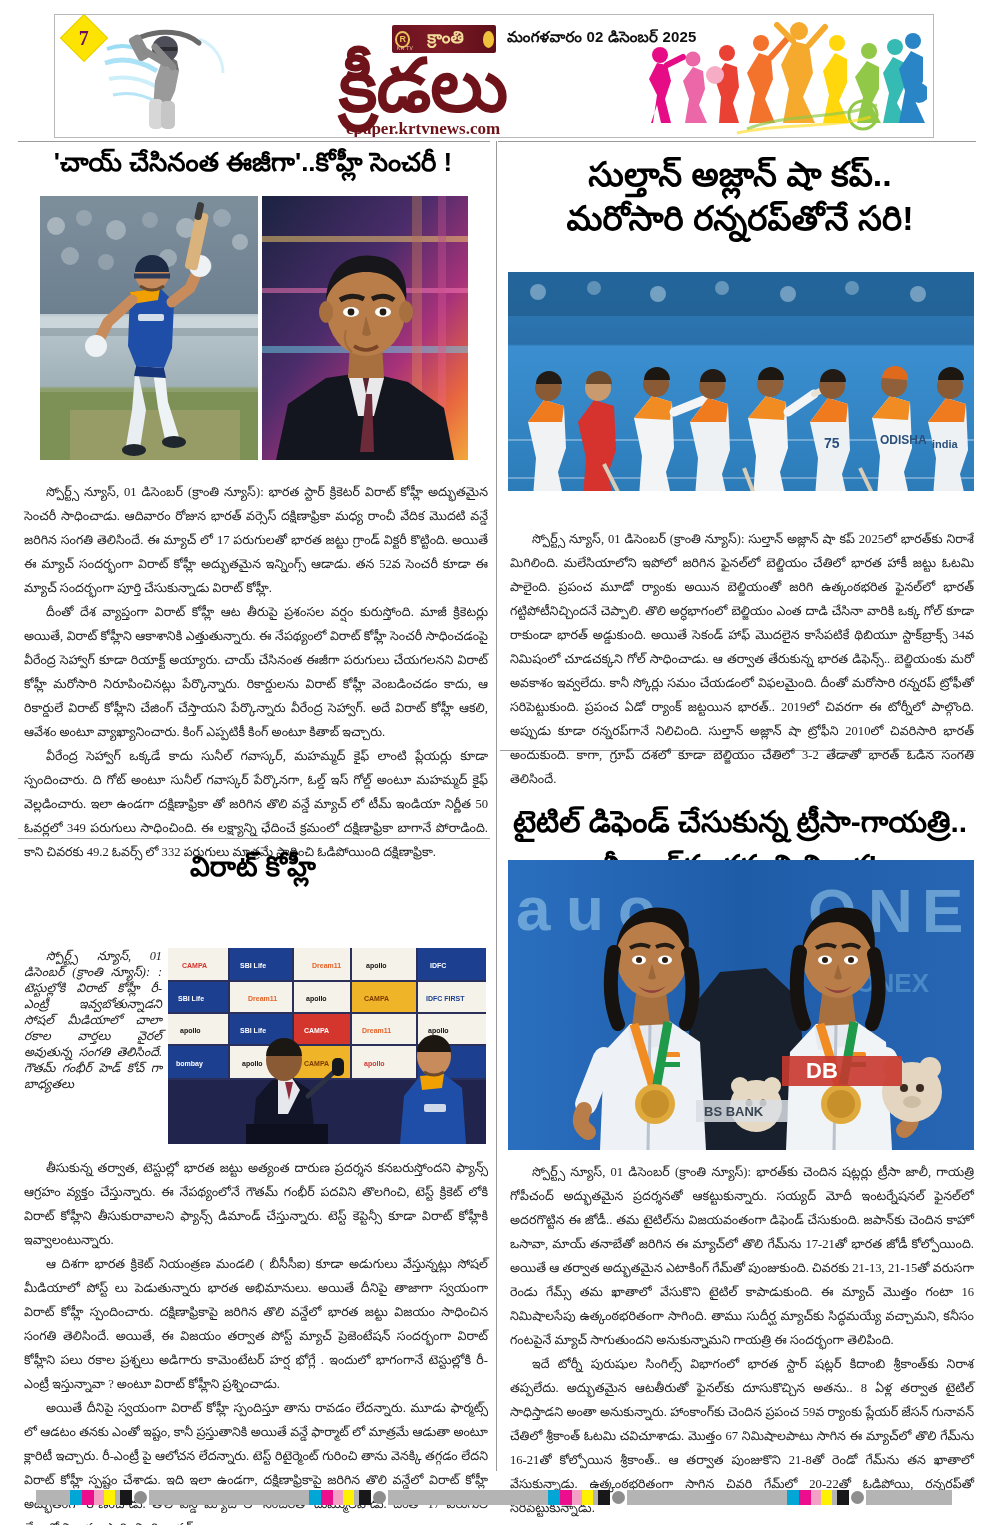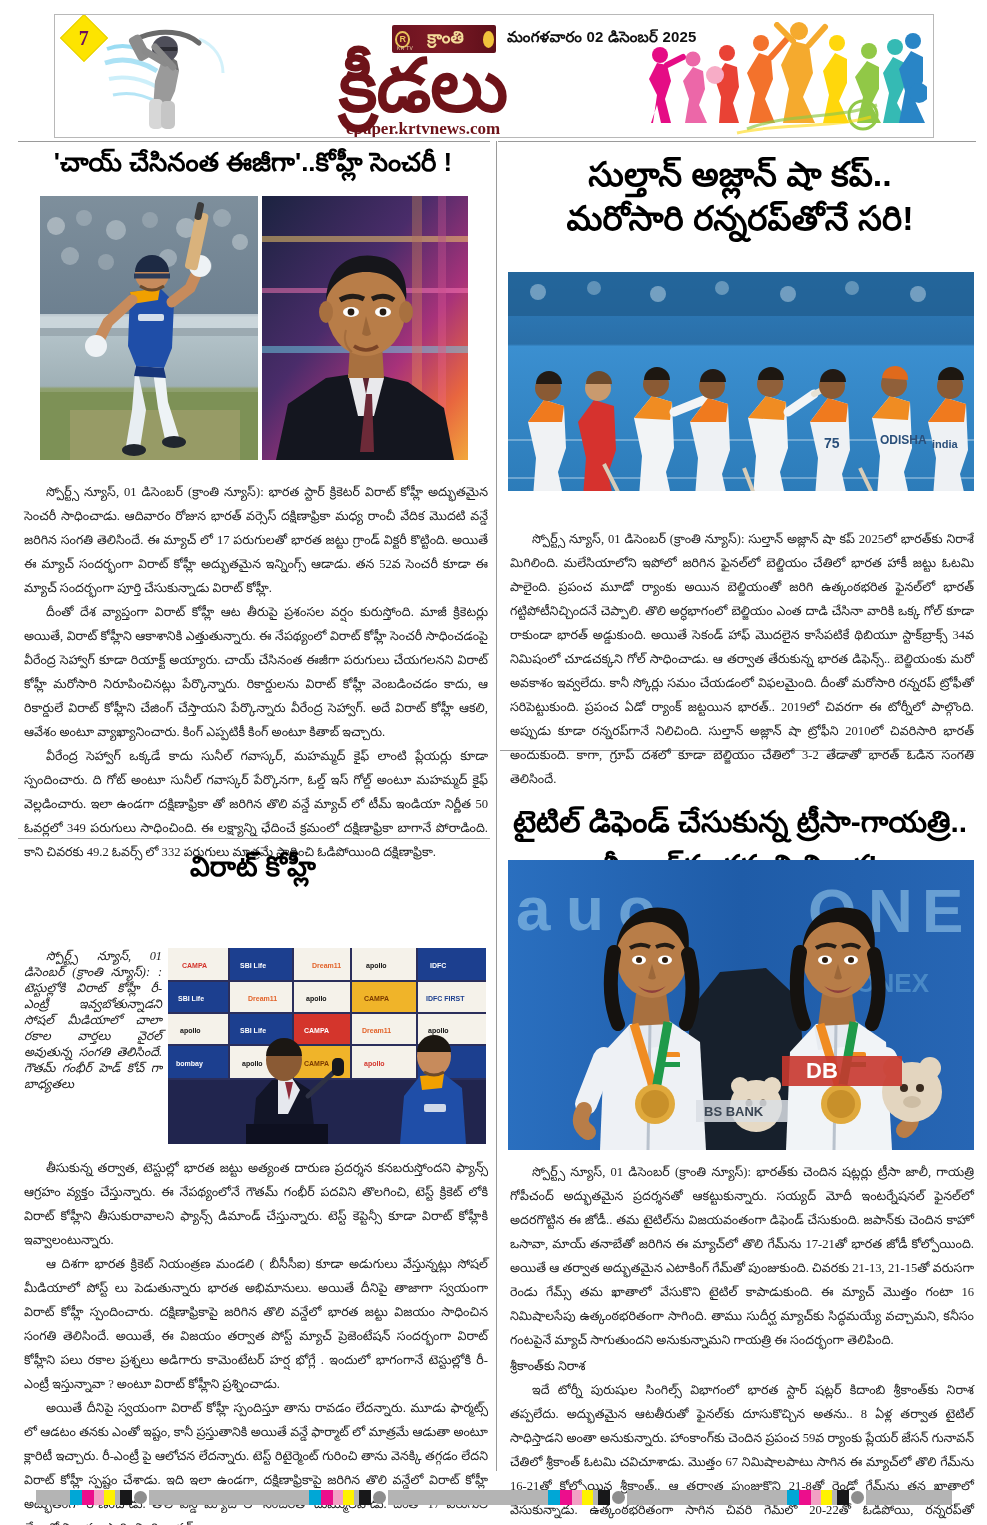--- a/index.html
+++ b/index.html
@@ -680,21 +680,20 @@
 
       <rect x="274" y="196" width="120" height="30" fill="#c8372e" opacity=".9"></rect>
       <text x="298" y="218" font-family="Liberation Sans" font-size="22" font-weight="bold" fill="#fff">DB</text>
       <rect x="188" y="240" width="92" height="22" fill="#d9dee4" opacity=".85"></rect>
       <text x="196" y="256" font-family="Liberation Sans" font-size="13" font-weight="bold" fill="#3b4654">BS BANK</text>
     </svg>
   </div>
 
   <div class="body-txt tx-d">
     <p>స్పోర్ట్స్ న్యూస్, 01 డిసెంబర్ (క్రాంతి న్యూస్):   భారత్‌కు చెందిన షట్లర్లు ట్రీసా జాలీ, గాయత్రి గోపీచంద్ అద్భుతమైన ప్రదర్శనతో ఆకట్టుకున్నారు. సయ్యద్ మోదీ ఇంటర్నేషనల్ ఫైనల్‌లో అదరగొట్టిన ఈ జోడీ.. తమ టైటిల్‌ను విజయవంతంగా డిఫెండ్ చేసుకుంది. జపాన్‌కు చెందిన కాహో ఒసావా, మాయ్ తనాబేతో జరిగిన ఈ మ్యాచ్‌లో తొలి గేమ్‌ను 17-21తో భారత జోడీ కోల్పోయింది. అయితే ఆ తర్వాత అద్భుతమైన ఎటాకింగ్ గేమ్‌తో పుంజుకుంది. చివరకు 21-13, 21-15తో వరుసగా రెండు గేమ్స్ తమ ఖాతాలో వేసుకొని టైటిల్ కాపాడుకుంది. ఈ మ్యాచ్ మొత్తం గంటా 16 నిమిషాలసేపు ఉత్కంఠభరితంగా సాగింది. తాము సుదీర్ఘ మ్యాచ్‌కు సిద్ధమయ్యే వచ్చామని, కనీసం గంటపైనే మ్యాచ్ సాగుతుందని అనుకున్నామని గాయత్రి ఈ సందర్భంగా తెలిపింది.</p>
-    <div class="sub-h">శ్రీకాంత్‌కు నిరాశ</div>
     <p>ఇదే టోర్నీ పురుషుల సింగిల్స్ విభాగంలో భారత స్టార్ షట్లర్ కిదాంబి శ్రీకాంత్‌కు నిరాశ తప్పలేదు. అద్భుతమైన ఆటతీరుతో ఫైనల్‌కు దూసుకొచ్చిన అతను.. 8 ఏళ్ల తర్వాత టైటిల్ సాధిస్తాడని అంతా అనుకున్నారు. హాంకాంగ్‌కు చెందిన ప్రపంచ 59వ ర్యాంకు ప్లేయర్ జేసన్ గునావన్ చేతిలో శ్రీకాంత్ ఓటమి చవిచూశాడు. మొత్తం 67 నిమిషాలపాటు సాగిన ఈ మ్యాచ్‌లో తొలి గేమ్‌ను 16-21తో కోల్పోయిన శ్రీకాంత్.. ఆ తర్వాత పుంజుకొని 21-8తో రెండో గేమ్‌ను తన ఖాతాలో వేసుకున్నాడు. ఉత్కంఠభరితంగా సాగిన చివరి గేమ్‌లో 20-22తో ఓడిపోయి, రన్నరప్‌తో సరిపెట్టుకున్నాడు.</p>
   </div>
 
   <div class="regbar">
     <div class="reg-g" style="flex:0 0 34px;"></div>
     <div class="reg-c" style="flex:0 0 12px;"></div>
     <div class="reg-m" style="flex:0 0 12px;"></div>
     <div class="reg-p" style="flex:0 0 10px;"></div>
     <div class="reg-y" style="flex:0 0 11px;"></div>
     <div class="reg-g" style="flex:0 0 5px;"></div>

